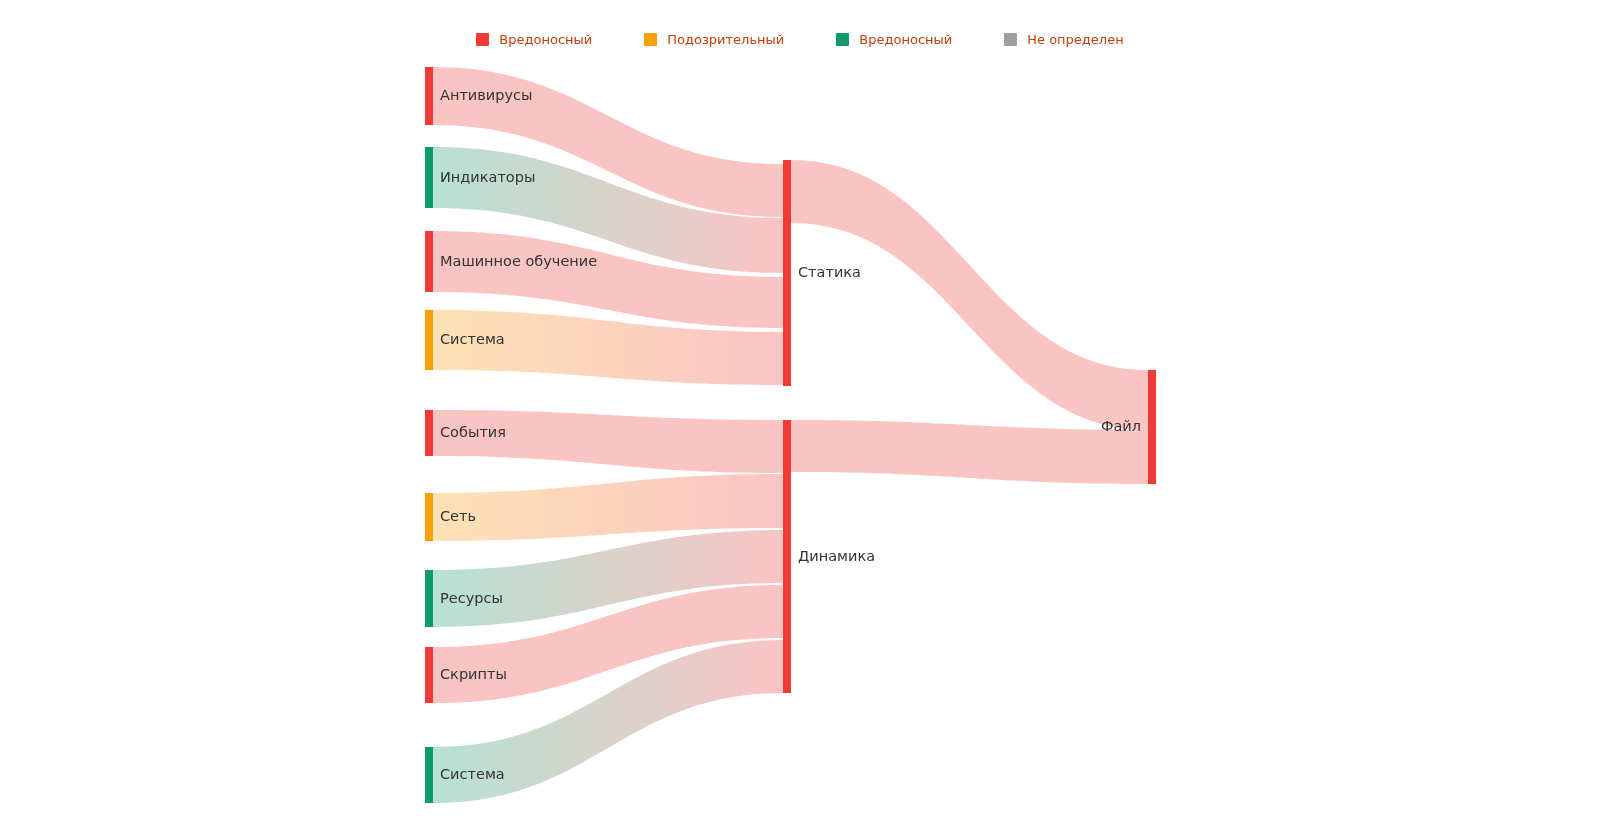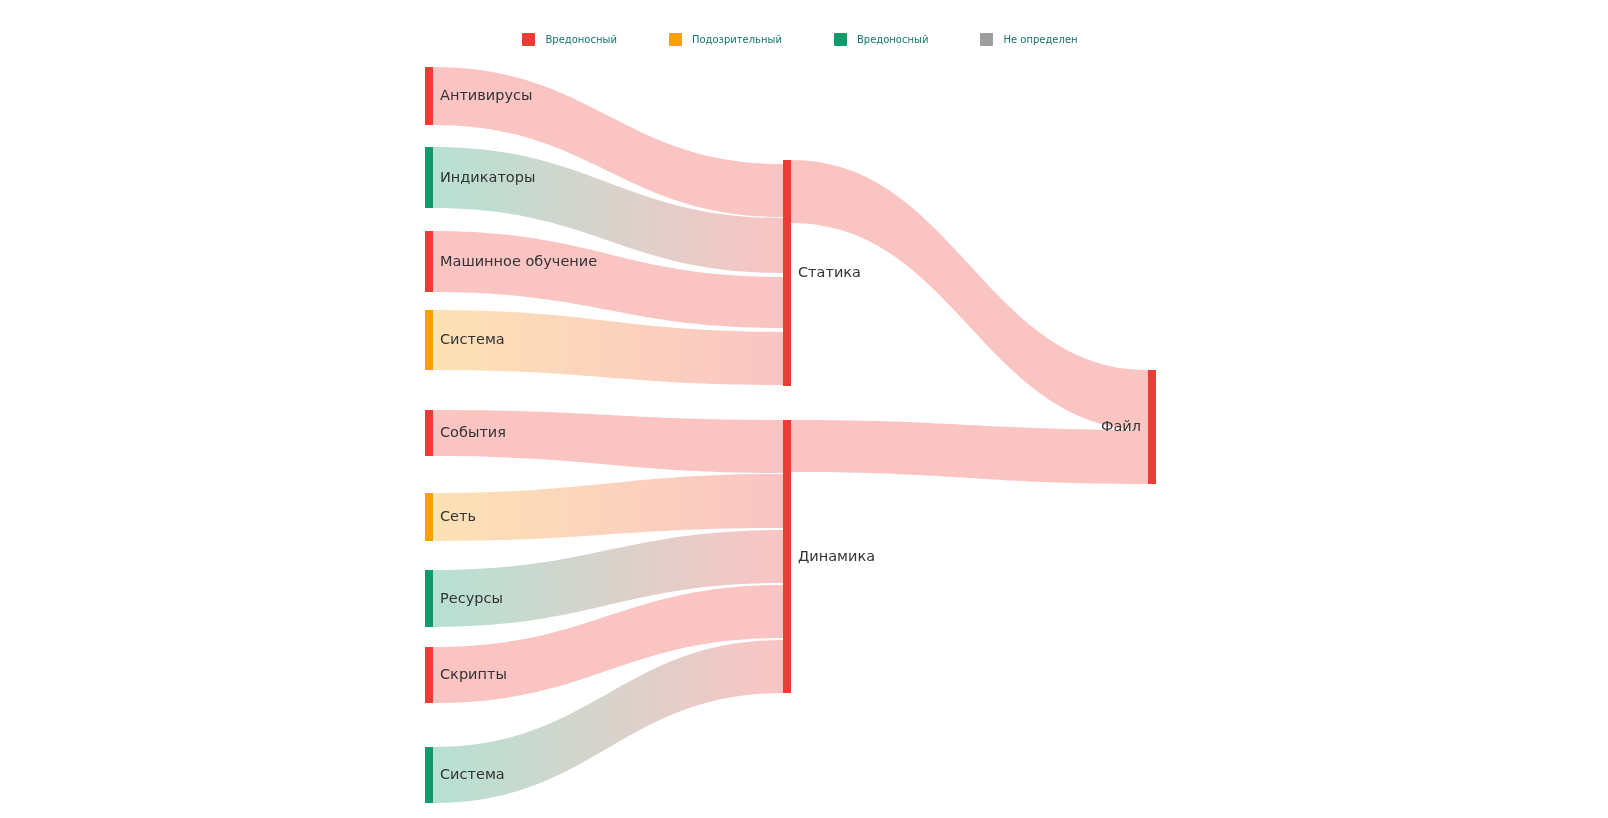--- a/index.html
+++ b/index.html
@@ -40,22 +40,22 @@
   }
   .legend-item:last-child { margin-right: 8px; align-items: center; }
   .legend-swatch {
     width: 13px;
     height: 13px;
     border-radius: 1px;
     margin-right: 10px;
     flex: none;
   }
   .legend-label {
-    font-size: 10px;
-    color: #0f766e;
+    font-size: 13px;
+    color: #c2410c;
     line-height: 1;
     white-space: nowrap;
   }
   svg { display: block; }
   .node-label {
     font-size: 14.5px;
     fill: #333333;
     font-family: "DejaVu Sans", "Liberation Sans", sans-serif;
     dominant-baseline: middle;
   }

